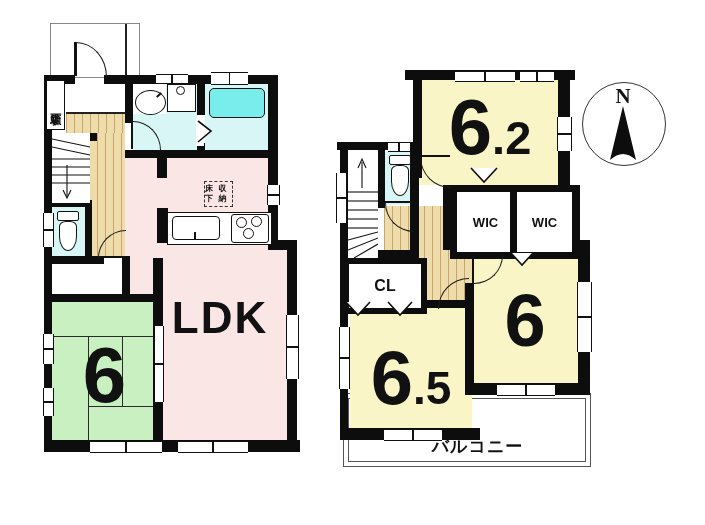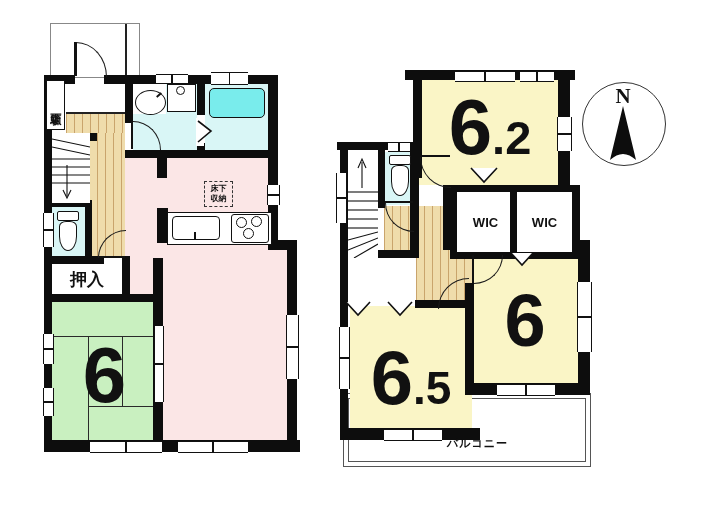--- a/index.html
+++ b/index.html
@@ -19,21 +19,21 @@
   .arc-br{border-bottom-width:1.7px;border-right-width:1.7px;border-bottom-right-radius:100%;}
   .arc-bl{border-bottom-width:1.7px;border-left-width:1.7px;border-bottom-left-radius:100%;}
   .leaf{position:absolute;background:#111;}
   .label{position:absolute;font-weight:bold;color:#111;line-height:1;}
   .center{display:flex;align-items:center;justify-content:center;text-align:center;}
   .size-label{display:flex;align-items:baseline;justify-content:center;}
   .whole{font-weight:bold;}
   .fraction{font-weight:bold;}
   .white-box{position:absolute;background:#fff;border:1.3px solid #111;}
   .thick-box{position:absolute;background:#fff;border:7px solid #0d0d0d;display:flex;align-items:center;justify-content:center;font-weight:bold;}
-  .dashed-box{position:absolute;border:1.2px dashed #333;background:rgba(255,255,255,.0);display:flex;flex-direction:column;align-items:center;justify-content:center;font-weight:bold;}
+  .dashed-box{position:absolute;border:1.2px dashed #333;background:rgba(255,255,255,.0);display:flex;align-items:center;justify-content:center;font-weight:bold;}
   .title-box{position:absolute;background:#fff;border:1.3px solid #666;display:flex;align-items:center;justify-content:center;font-weight:bold;font-size:19px;letter-spacing:1px;}
   .thin-line{position:absolute;background:#555;}
   .fixture{position:absolute;background:#fff;border:1.3px solid #111;}
   .circle{border-radius:50%;}
   svg{display:block;}
 </style>
 </head>
 <body>
 
 <div id="canvas">
@@ -136,26 +136,26 @@
   <div class="fixture" style="left:231px;top:214px;width:36px;height:27px;border-radius:3px;border-width:1.2px;"></div>
   <div class="fixture circle" style="left:236px;top:217px;width:9px;height:9px;"></div>
   <div class="fixture circle" style="left:251px;top:216px;width:9px;height:9px;"></div>
   <div class="fixture circle" style="left:243px;top:228px;width:9px;height:9px;"></div>
 
   <div class="dashed-box" style="left:204px;top:181px;width:27px;height:24px;font-size:8px;line-height:10px;">
     <span>床下</span>
     <span>収納</span>
   </div>
 
-  <div class="room center label" style="left:52px;top:264px;width:70px;height:30px;background:#fff;font-size:17px;">
-    <span>押入</span>
-  </div>
 
   <div class="label center" style="left:62px;top:332px;width:85px;height:85px;font-size:78px;">
     <span>6</span>
+  </div>
+  <div class="label" style="left:130px;top:296px;width:180px;text-align:center;font-size:44px;letter-spacing:2px;">
+    <span>LDK</span>
   </div>
 
 
   <div class="abs" style="left:343px;top:393px;width:246px;height:72px;border:1.2px solid #555;"></div>
   <div class="abs" style="left:348px;top:398px;width:236px;height:62px;border:1.1px solid #555;"></div>
 
   <div class="room" style="left:413px;top:78px;width:152px;height:107px;background:#faf5c6;"></div>
   <div class="room" style="left:472px;top:253px;width:108px;height:135px;background:#faf5c6;"></div>
   <div class="room" style="left:350px;top:306px;width:122px;height:126px;background:#faf5c6;"></div>
   <div class="room" style="left:385px;top:152px;width:28px;height:53px;background:#d9f6f6;"></div>
@@ -174,20 +174,23 @@
   <div class="wall" style="left:505px;top:185px;width:7px;height:60px;"></div>
   <div class="wall" style="left:560px;top:185px;width:20px;height:68px;"></div>
   <div class="wall" style="left:450px;top:243px;width:140px;height:10px;"></div>
   <div class="wall" style="left:578px;top:240px;width:12px;height:155px;"></div>
   <div class="wall" style="left:465px;top:283px;width:9px;height:100px;"></div>
   <div class="wall" style="left:465px;top:383px;width:125px;height:12px;"></div>
   <div class="wall" style="left:340px;top:250px;width:75px;height:8px;"></div>
   <div class="wall" style="left:415px;top:300px;width:57px;height:8px;"></div>
   <div class="wall" style="left:340px;top:428px;width:140px;height:12px;"></div>
 
+  <div class="thick-box" style="left:343px;top:258px;width:72px;height:44px;font-size:16px;border-width:6px;">
+    <span>CL</span>
+  </div>
 
   <div class="thick-box" style="left:450px;top:185px;width:57px;height:60px;font-size:13px;">
     <span>WIC</span>
   </div>
   <div class="thick-box" style="left:510px;top:185px;width:55px;height:60px;font-size:13px;">
     <span>WIC</span>
   </div>
 
   <svg class="abs" style="left:470px;top:167px;" width="28" height="17" viewBox="0 0 28 17">
       <path d="M1,1 L14,15 L27,1" fill="#fff" stroke="#111" stroke-width="1.6"></path>
@@ -244,21 +247,21 @@
     <span class="whole" style="font-size:78px;">6</span>
     <span class="fraction" style="font-size:47px;">.2</span>
   </div>
   <div class="label center" style="left:485px;top:285px;width:80px;height:72px;font-size:74px;">
     <span>6</span>
   </div>
   <div class="label size-label" style="left:352px;top:340px;width:118px;height:70px;">
     <span class="whole" style="font-size:76px;">6</span>
     <span class="fraction" style="font-size:46px;">.5</span>
   </div>
-  <div class="label" style="left:420px;top:438px;width:115px;text-align:center;font-size:11px;letter-spacing:1px;">
+  <div class="label" style="left:420px;top:438px;width:115px;text-align:center;font-size:17px;letter-spacing:1px;">
     <span>バルコニー</span>
   </div>
 
 
   <div class="abs circle" style="left:582px;top:82px;width:82px;height:82px;border:1.2px solid #333;"></div>
   <div class="label" style="left:612px;top:86px;width:22px;text-align:center;font-size:21px;font-family:'Liberation Serif','DejaVu Serif',serif;">
     <span>N</span>
   </div>
   <svg class="abs" style="left:608px;top:104px;" width="30" height="58" viewBox="0 0 30 58">
     <path d="M15,2 L28,56 Q15,44 2,56 Z" fill="#0d0d0d"></path>

